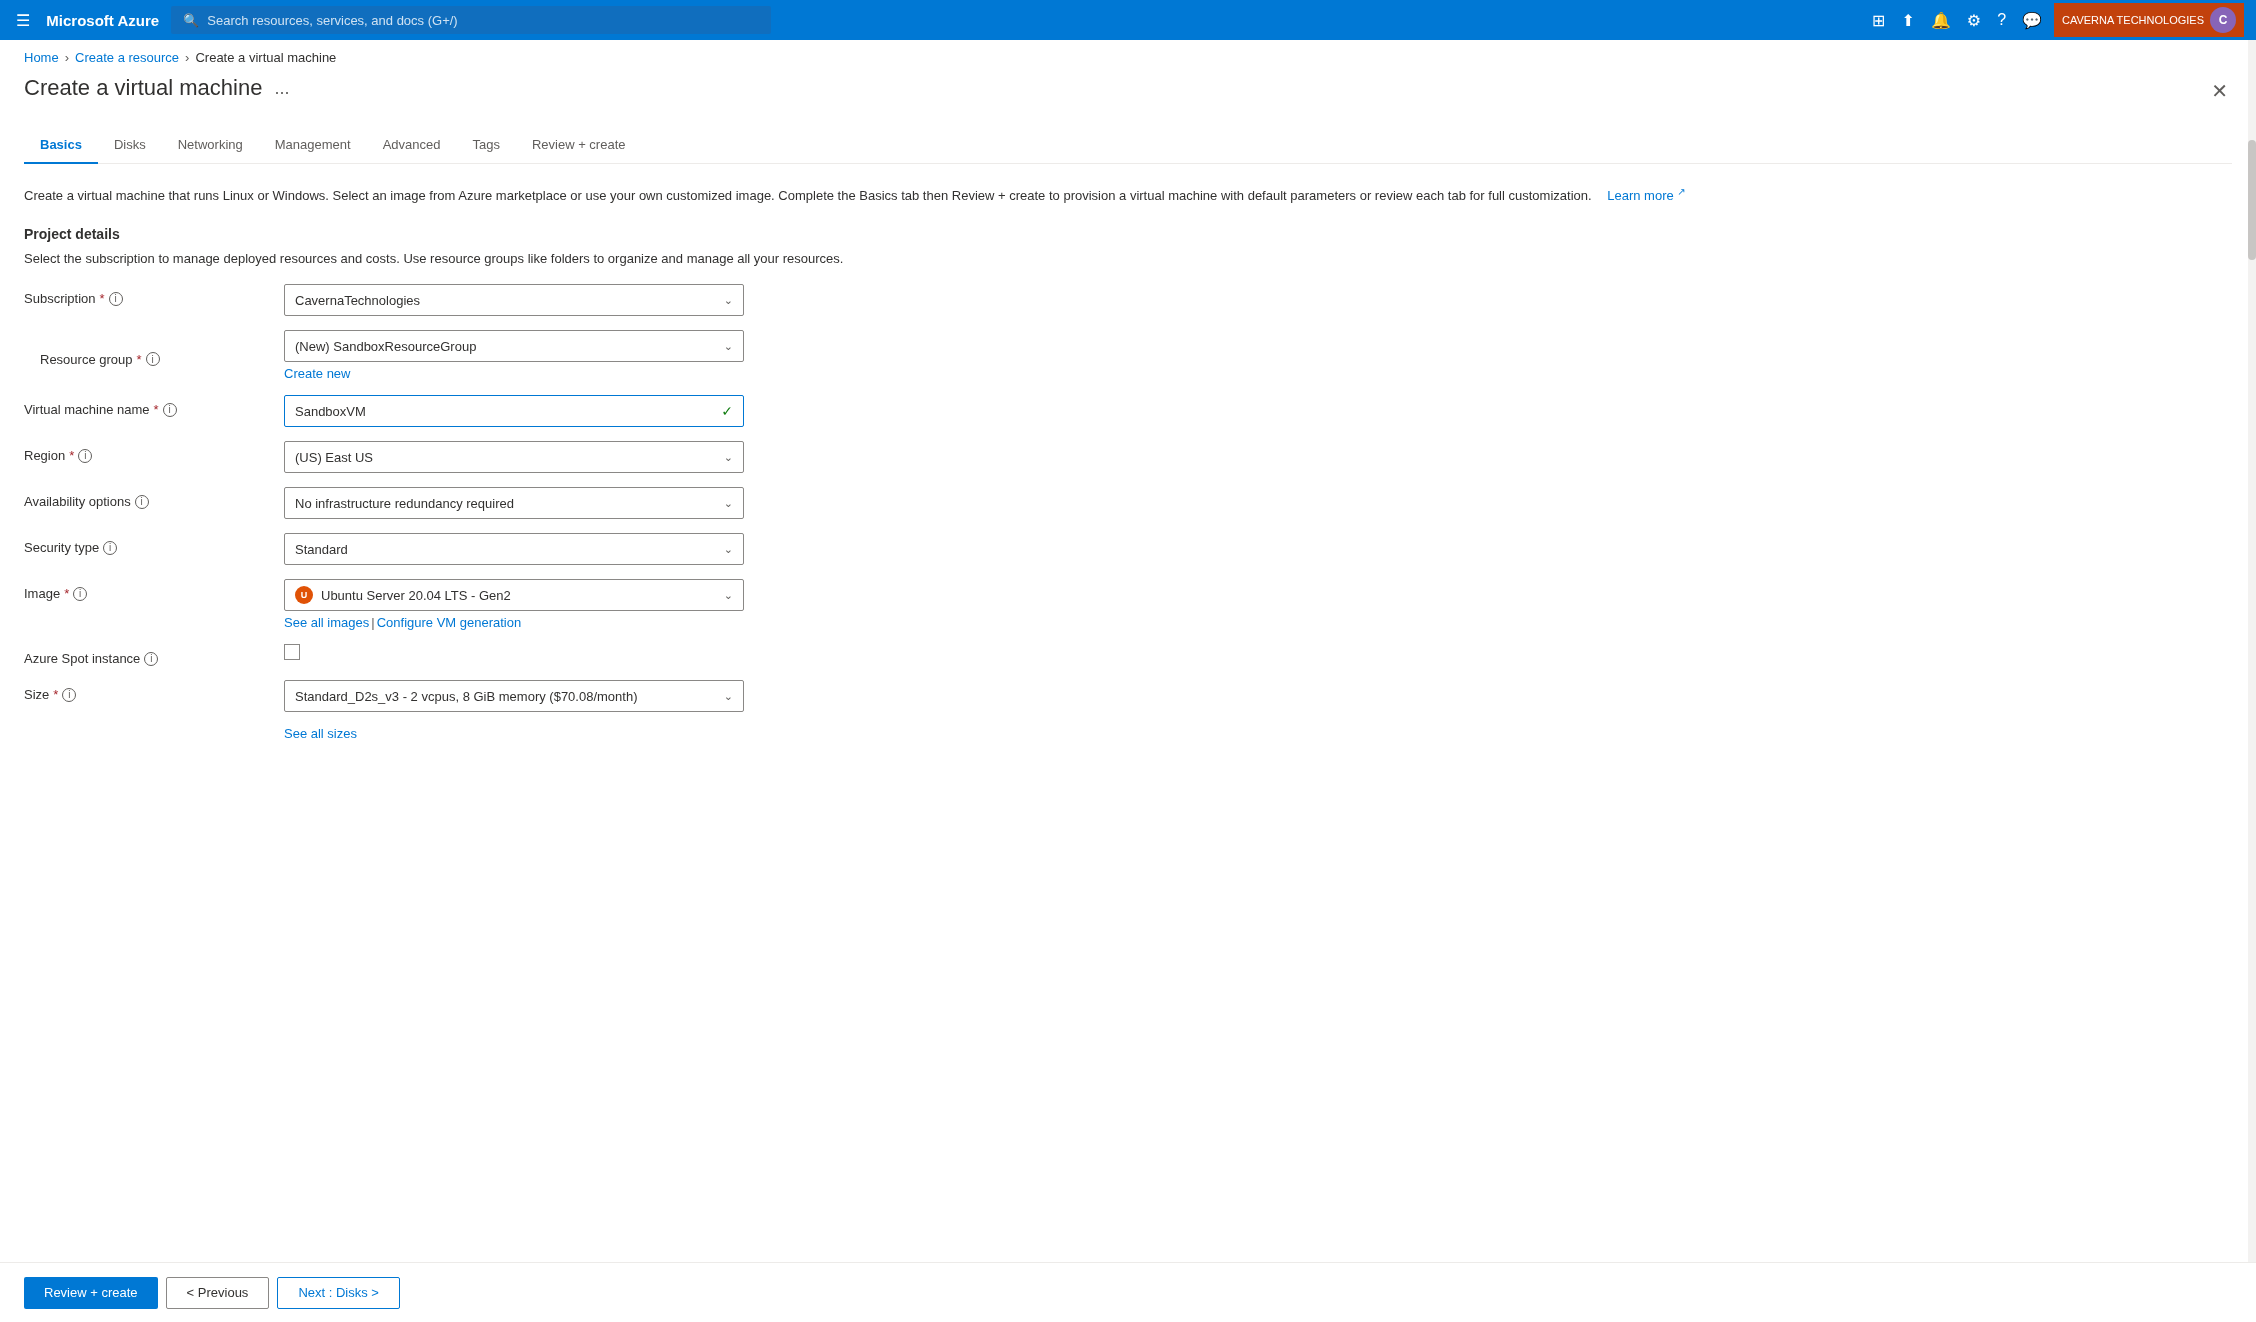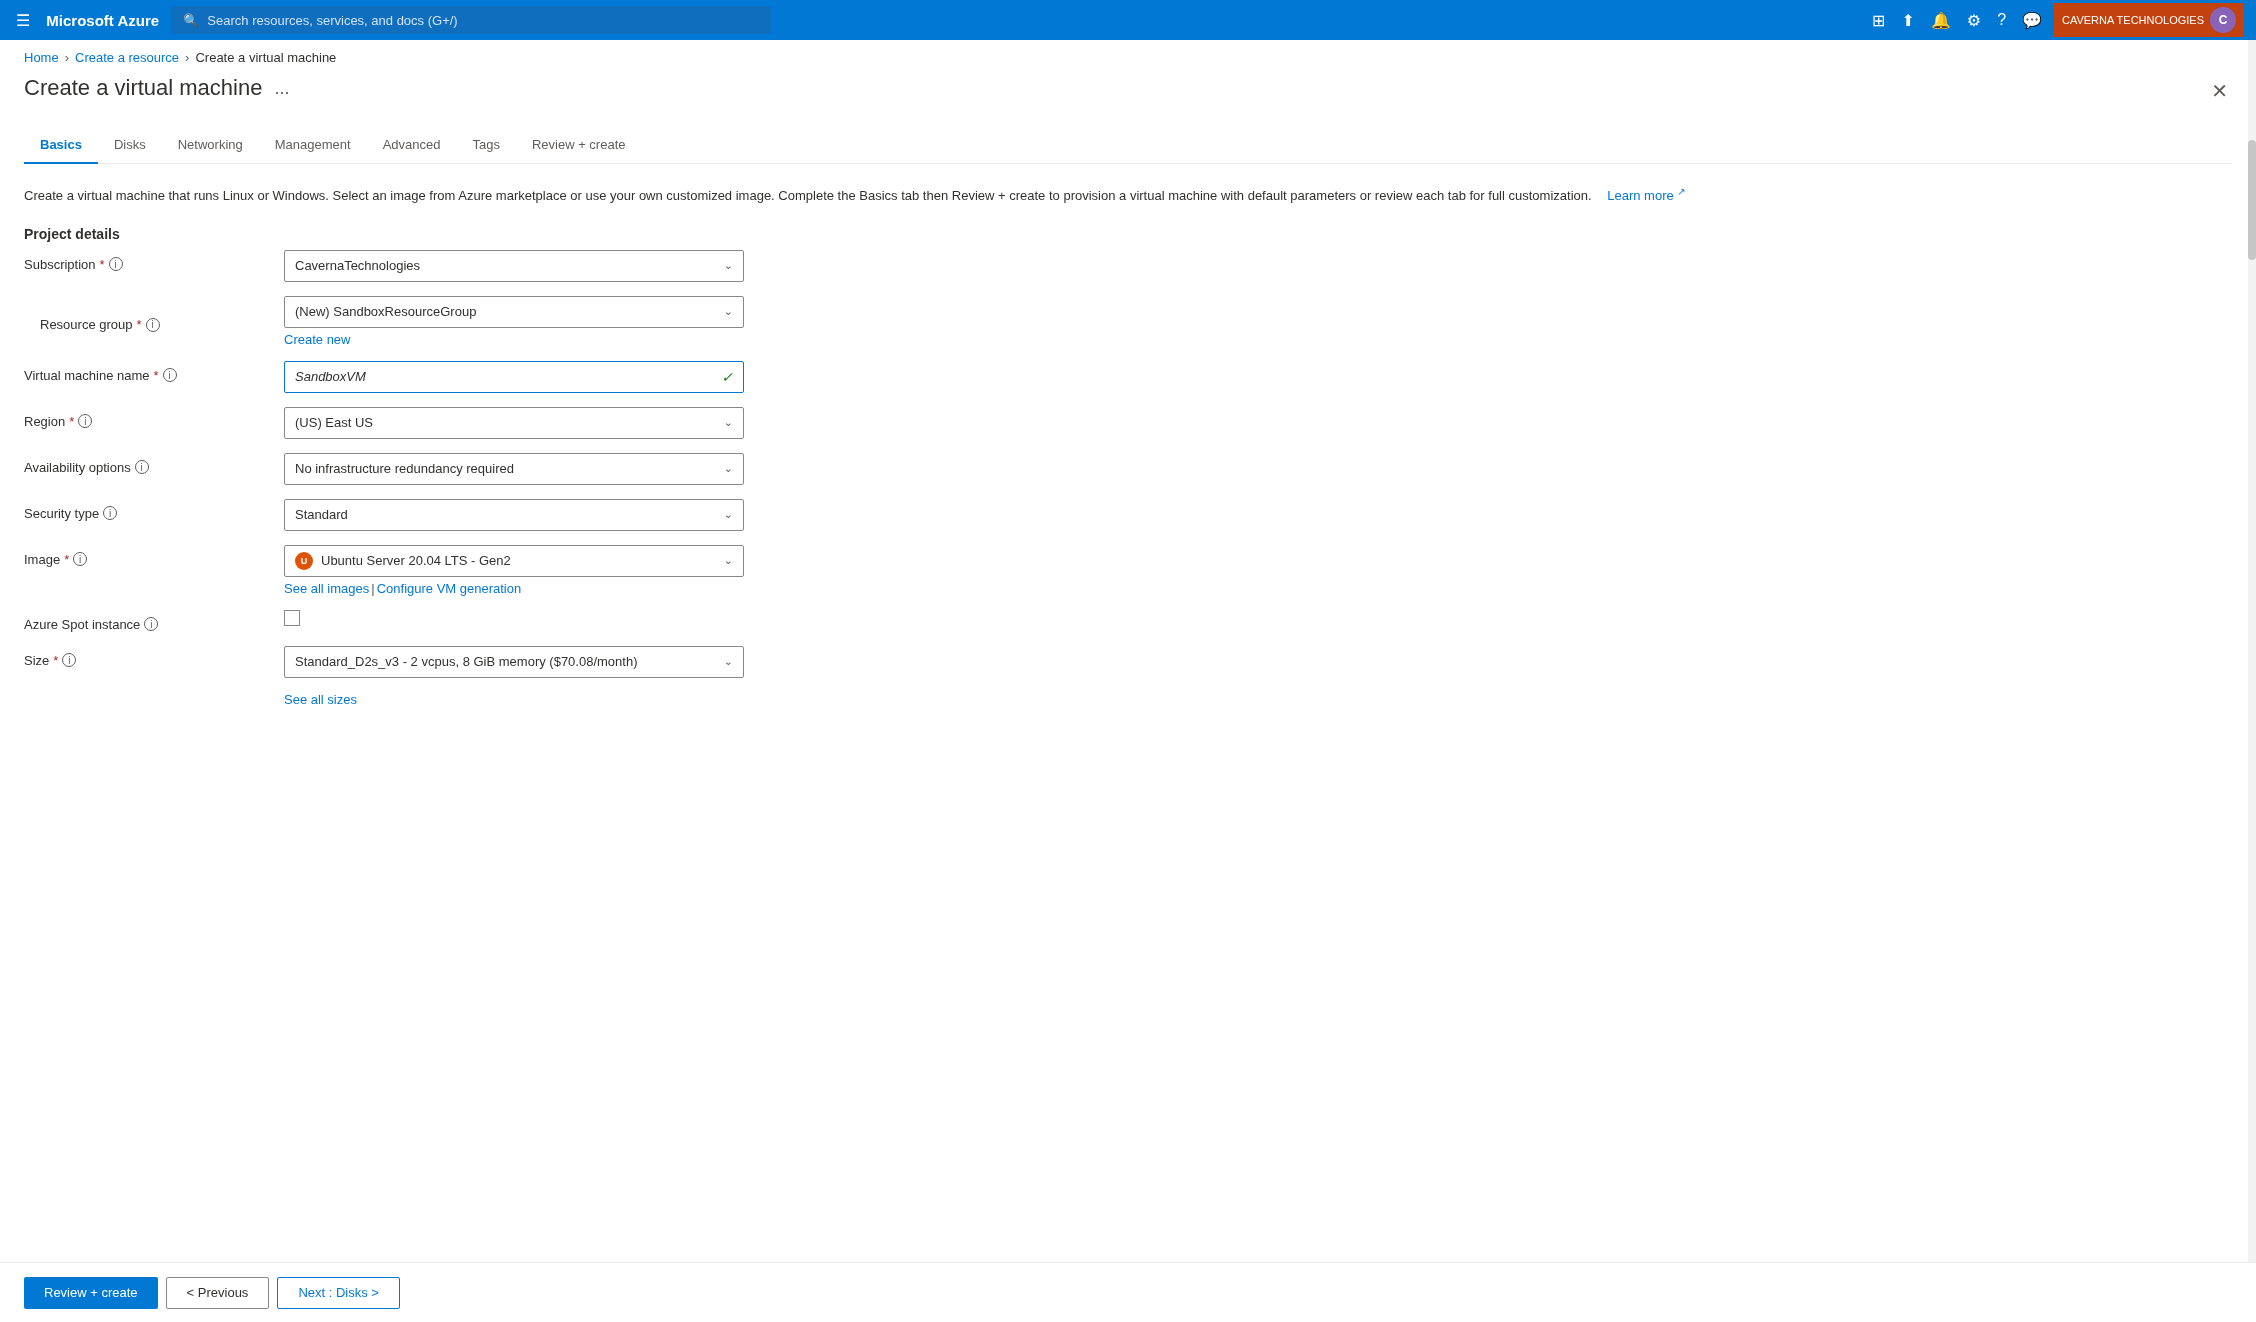--- a/index.html
+++ b/index.html
@@ -225,20 +225,21 @@
 
     <p class="description">
       <span>Create a virtual machine that runs Linux or Windows. Select an image from Azure marketplace or use your own customized image. Complete the Basics tab then Review + create to provision a virtual machine with default parameters or review each tab for full customization.</span>
       <a class="learn-more">
         <span>Learn more</span>
         <span class="ext-icon">↗</span>
       </a>
     </p>
 
     <div class="section-header">Project details</div>
+    <p class="section-desc">Select the subscription to manage deployed resources and costs. Use resource groups like folders to organize and manage all your resources.</p>
 
     <div class="form-row">
       <div class="form-label">
         <span>Subscription</span>
         <span class="required">*</span>
         <span class="info-icon">i</span>
       </div>
       <div class="form-control-area">
         <div class="dropdown">
           <span>CavernaTechnologies</span>
@@ -269,21 +270,21 @@
     </div>
 
 
     <div class="form-row">
       <div class="form-label">
         <span>Virtual machine name</span>
         <span class="required">*</span>
         <span class="info-icon">i</span>
       </div>
       <div class="form-control-area">
-        <div class="text-input" style="border-color:#0078d4;font-style:italic;">
+        <div class="text-input" style="border-color:#0078d4;">
           <span>SandboxVM</span>
           <span class="text-input-valid">✓</span>
         </div>
       </div>
     </div>
 
     <div class="form-row">
       <div class="form-label">
         <span>Region</span>
         <span class="required">*</span>

